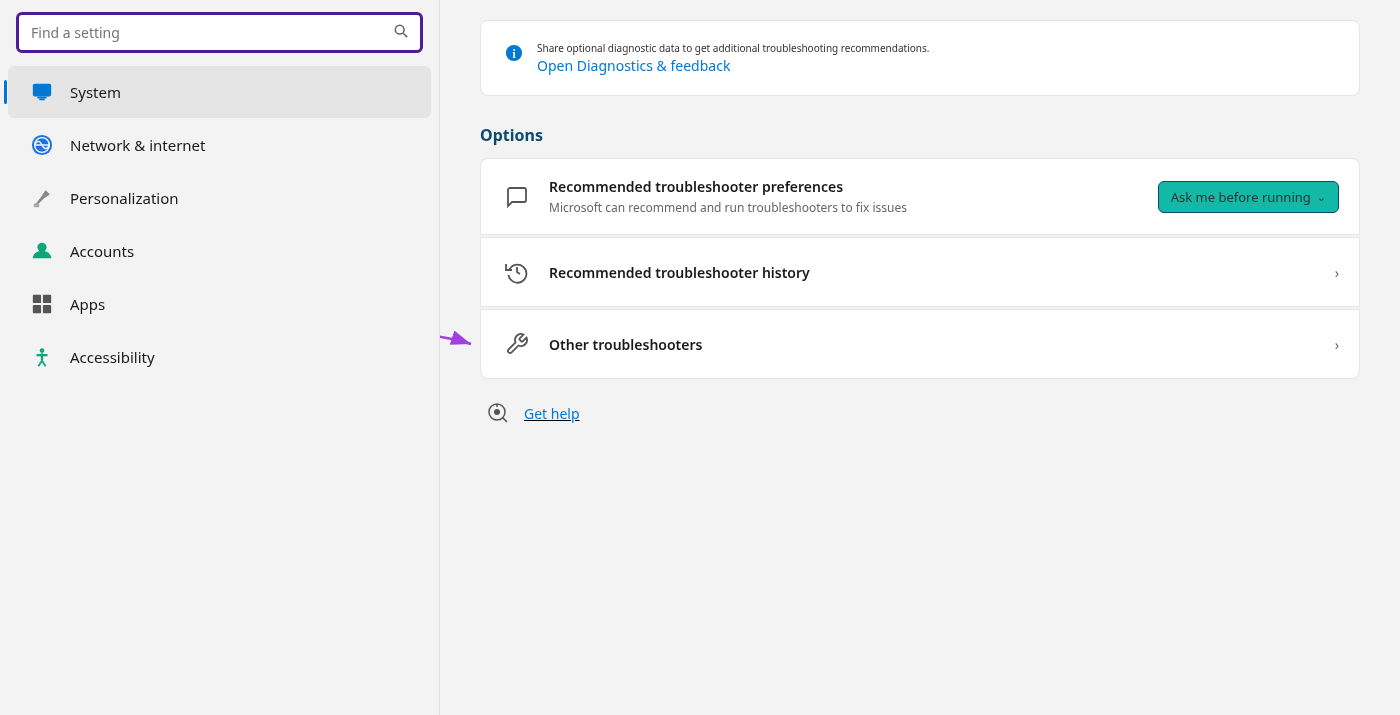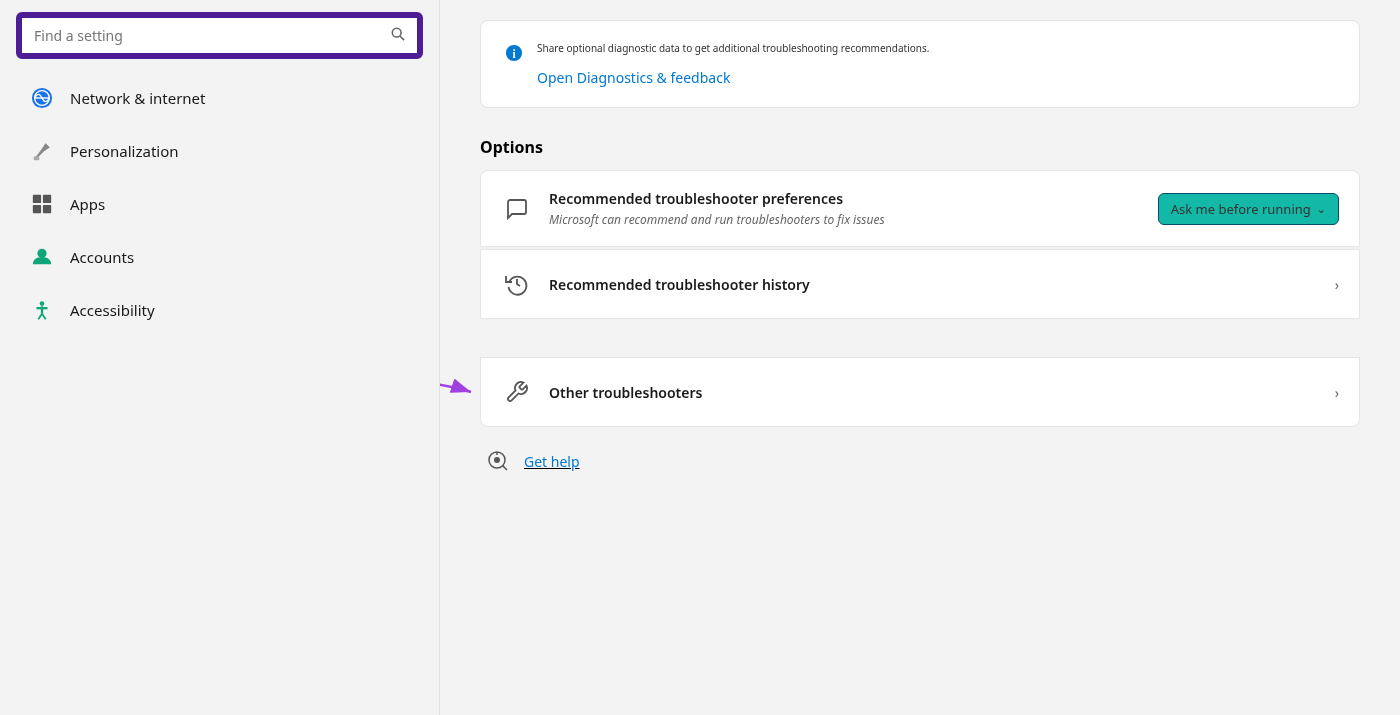--- a/index.html
+++ b/index.html
@@ -23,21 +23,21 @@
       border-right: 1px solid #e0e0e0;
       height: 715px;
       overflow-y: auto;
     }
 
     .search-box {
       margin: 12px 16px 12px 16px;
       display: flex;
       align-items: center;
       background: #ffffff;
-      border: 6px solid #4c1d95;
+      border: 3px solid #4c1d95;
       border-radius: 6px;
       padding: 8px 12px;
       gap: 8px;
     }
 
     .search-box input {
       border: none;
       outline: none;
       background: transparent;
       font-size: 14px;
@@ -125,32 +125,32 @@
     }
 
     .info-text {
       font-size: 10px;
       color: #333;
       line-height: 1.5;
     }
 
     .info-link {
       display: block;
-      margin-top: 12px;
+      margin-top: 0;
       color: #0078d4;
       text-decoration: none;
       font-size: 14px;
       cursor: pointer;
     }
 
     
     .section-title {
       font-size: 16px;
       font-weight: 700;
-      color: #000000;
+      color: #0c4a6e;
       margin-bottom: 12px;
     }
 
     .options-list {
       display: flex;
       flex-direction: column;
       gap: 2px;
     }
 
     .option-card {
@@ -162,21 +162,20 @@
       gap: 16px;
       cursor: pointer;
     }
 
     .option-card:first-child {
       border-radius: 8px 8px 0 0;
     }
 
     .option-card:last-child {
       border-radius: 0 0 8px 8px;
-      margin-top: 36px;
     }
 
     .option-icon {
       width: 32px;
       height: 32px;
       display: flex;
       align-items: center;
       justify-content: center;
       flex-shrink: 0;
       color: #333;
@@ -189,21 +188,20 @@
     .option-title {
       font-size: 14px;
       font-weight: 600;
       color: #1a1a1a;
     }
 
     .option-desc {
       font-size: 12px;
       color: #666;
       margin-top: 3px;
-      font-style: italic;
     }
 
     .option-right {
       display: flex;
       align-items: center;
       gap: 8px;
     }
 
     .dropdown-btn {
       display: flex;
@@ -256,20 +254,30 @@
     <input type="text" placeholder="Find a setting" style="">
     <span class="search-icon-svg">
       <svg width="14" height="14" viewBox="0 0 16 16" fill="none" stroke="currentColor" stroke-width="1.8">
         <circle cx="6.5" cy="6.5" r="5"></circle>
         <line x1="10.5" y1="10.5" x2="15" y2="15"></line>
       </svg>
     </span>
   </div>
 
   <nav id="sidebar-nav">
+      <div class="nav-item active">
+        <span class="nav-icon">
+          <svg width="22" height="22" viewBox="0 0 24 24" fill="none">
+            <rect x="2" y="3" width="20" height="14" rx="2" fill="#0078d4"></rect>
+            <rect x="7" y="17" width="10" height="2" fill="#0078d4"></rect>
+            <rect x="9" y="19" width="6" height="2" fill="#0078d4"></rect>
+          </svg>
+        </span>
+        <span>System</span>
+      </div>
       <div class="nav-item">
         <span class="nav-icon">
           <svg width="22" height="22" viewBox="0 0 24 24" fill="none">
             <circle cx="12" cy="12" r="11" fill="#1a73e8"></circle>
             <path d="M4 12 Q8 4 12 12 Q16 20 20 12" stroke="white" stroke-width="1.5" fill="none"></path>
             <ellipse cx="12" cy="12" rx="8" ry="8" stroke="white" stroke-width="1.5" fill="none"></ellipse>
             <line x1="4" y1="12" x2="20" y2="12" stroke="white" stroke-width="1.5"></line>
           </svg>
         </span>
         <span>Network &amp; internet</span>
@@ -279,36 +287,36 @@
           <svg width="22" height="22" viewBox="0 0 24 24" fill="none">
             <path d="M4 20 Q8 16 12 10 L16 4l4 4-6 4Q10 16 6 20z" fill="#888" stroke="#888" stroke-width="1"></path>
             <rect x="3" y="18" width="6" height="4" rx="1" fill="#aaa"></rect>
           </svg>
         </span>
         <span>Personalization</span>
       </div>
       <div class="nav-item">
         <span class="nav-icon">
           <svg width="22" height="22" viewBox="0 0 24 24" fill="none">
+            <circle cx="12" cy="8" r="5" fill="#0ca678"></circle>
+            <path d="M2 20c0-5 4-8 10-8s10 3 10 8" fill="#0ca678"></path>
+          </svg>
+        </span>
+        <span>Accounts</span>
+      </div>
+      <div class="nav-item">
+        <span class="nav-icon">
+          <svg width="22" height="22" viewBox="0 0 24 24" fill="none">
             <rect x="2" y="2" width="9" height="9" rx="1" fill="#555"></rect>
             <rect x="13" y="2" width="9" height="9" rx="1" fill="#555"></rect>
             <rect x="2" y="13" width="9" height="9" rx="1" fill="#555"></rect>
             <rect x="13" y="13" width="9" height="9" rx="1" fill="#555"></rect>
           </svg>
         </span>
         <span>Apps</span>
-      </div>
-      <div class="nav-item">
-        <span class="nav-icon">
-          <svg width="22" height="22" viewBox="0 0 24 24" fill="none">
-            <circle cx="12" cy="8" r="5" fill="#0ca678"></circle>
-            <path d="M2 20c0-5 4-8 10-8s10 3 10 8" fill="#0ca678"></path>
-          </svg>
-        </span>
-        <span>Accounts</span>
       </div>
       <div class="nav-item">
         <span class="nav-icon">
           <svg width="22" height="22" viewBox="0 0 24 24" fill="none">
             <circle cx="12" cy="5" r="2.5" fill="#0ca678"></circle>
             <line x1="12" y1="8" x2="12" y2="16" stroke="#0ca678" stroke-width="2.5"></line>
             <line x1="6" y1="10" x2="18" y2="10" stroke="#0ca678" stroke-width="2.5"></line>
             <line x1="12" y1="16" x2="8" y2="22" stroke="#0ca678" stroke-width="2"></line>
             <line x1="12" y1="16" x2="16" y2="22" stroke="#0ca678" stroke-width="2"></line>
           </svg>

